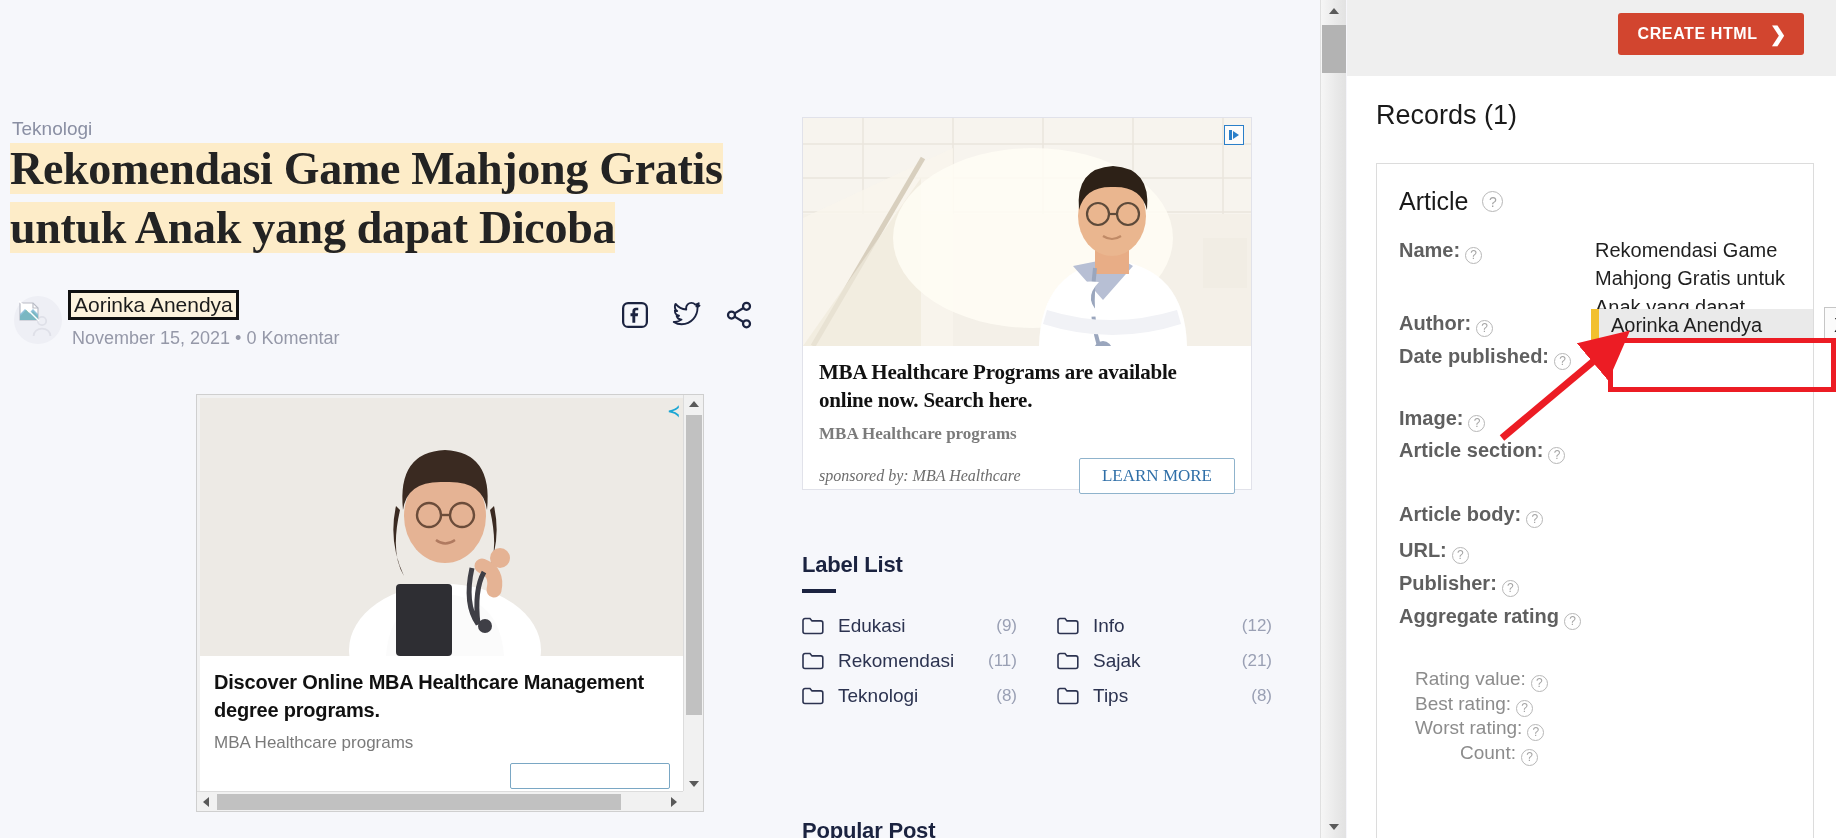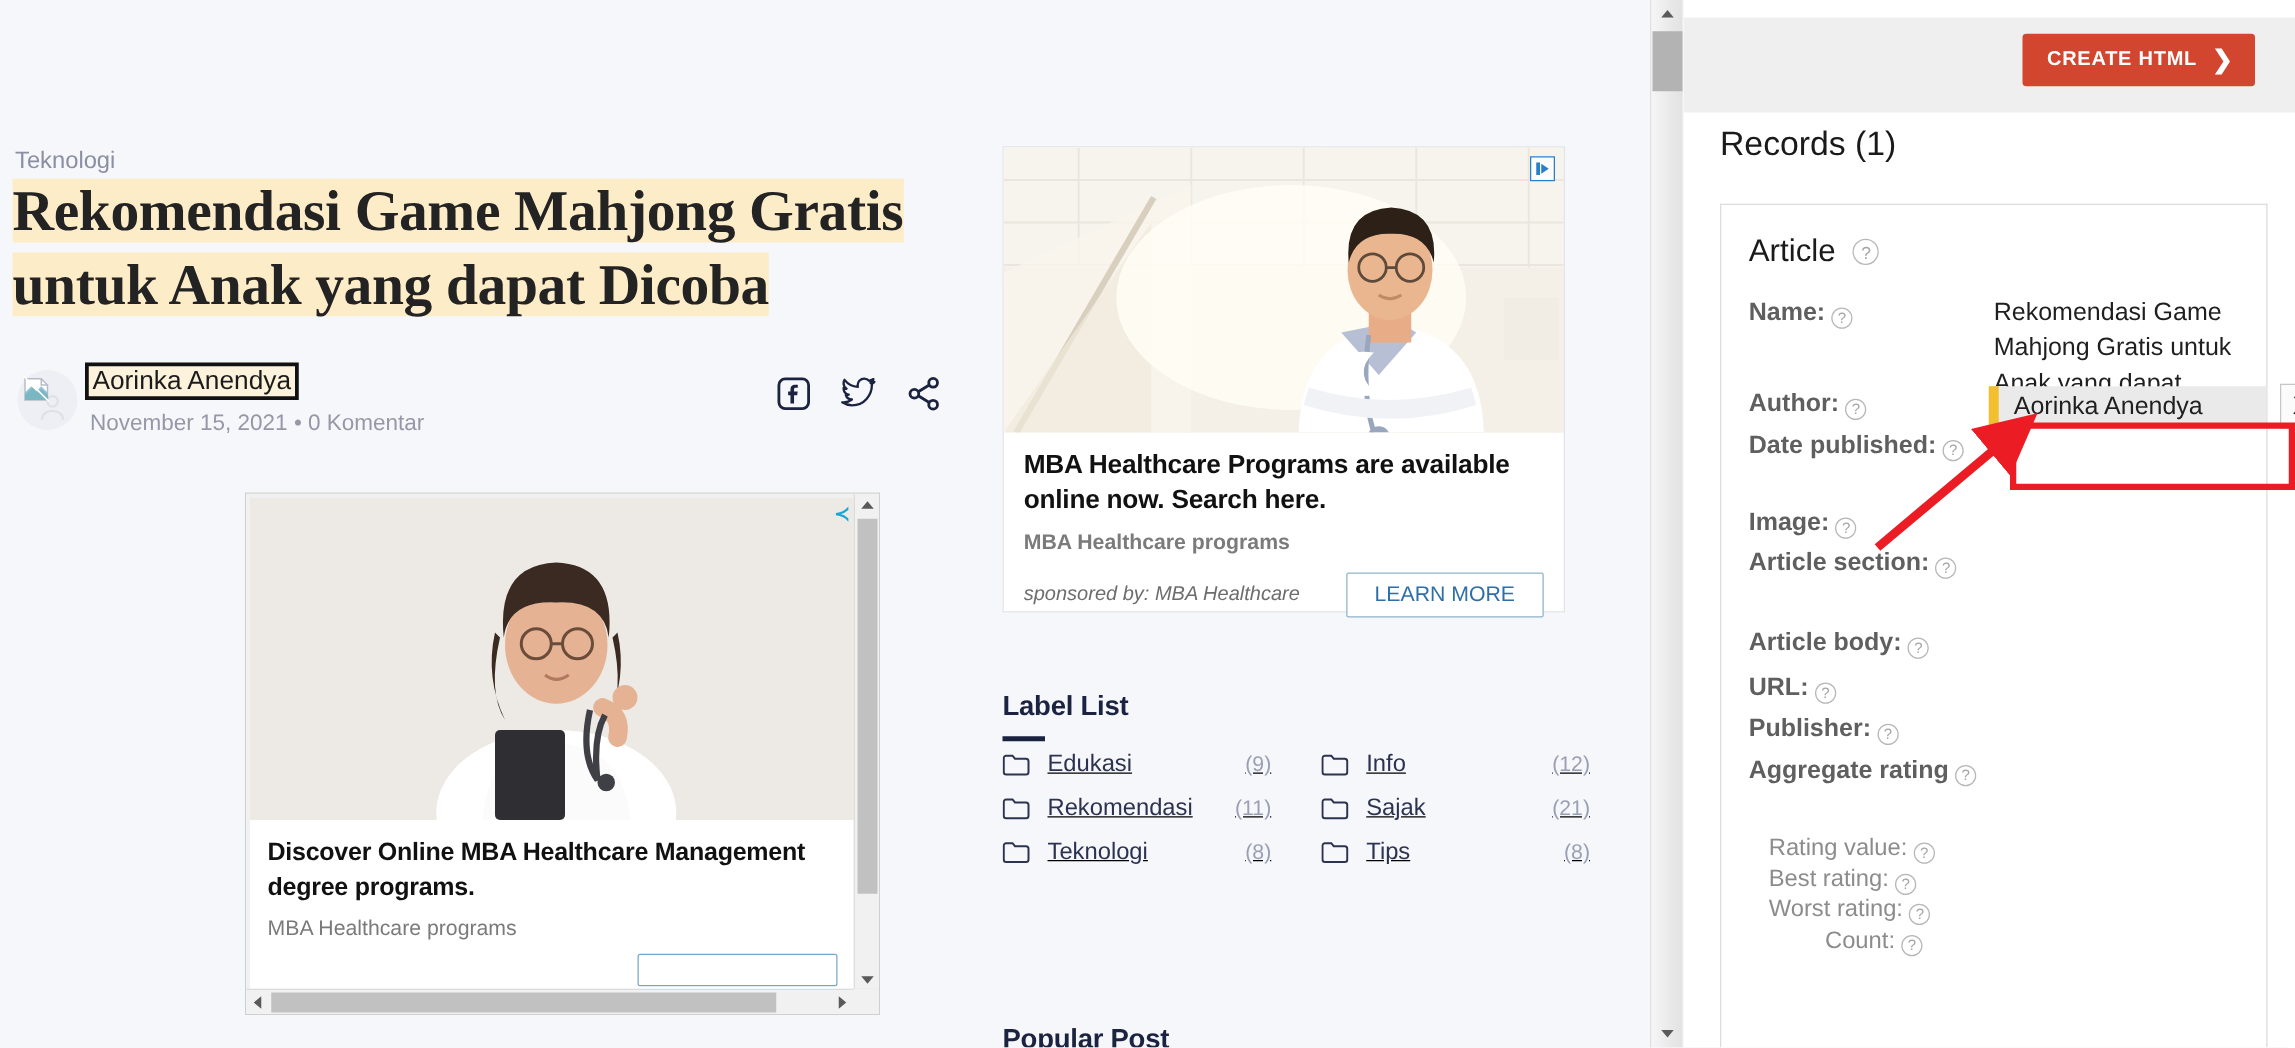--- a/index.html
+++ b/index.html
@@ -178,20 +178,21 @@
     width: 20px; height: 20px; background: #f1f1f1;
   }
 
   
   #top-ad {
     position: absolute;
     left: 802px; top: 117px;
     width: 450px; height: 373px;
     background: #fff;
     border: 1px solid #e1e2ea;
+    font-family: Liberation Serif, serif;
   }
   .ad1-photo {
     position: relative;
     height: 228px;
     background: linear-gradient(120deg,#fbf7ee 0%,#f7f3ec 45%,#eeeae3 100%);
     overflow: hidden;
   }
   .ad1-photo .adchoice {
     position: absolute; right: 7px; top: 7px;
     width: 20px; height: 20px;
@@ -217,23 +218,23 @@
   }
 
   
   #label-list { position: absolute; left: 802px; top: 552px; width: 470px; }
   .ll-title {
     font-size: 22px; font-weight: bold; color: #1b2340;
     letter-spacing: -0.2px;
   }
   .ll-rule { width: 34px; height: 4px; background: #1b2340; margin-top: 11px; }
   .ll-grid {
-    margin-top: 8px;
+    margin-top: 22px;
     display: grid; grid-template-columns: 215px 215px;
-    column-gap: 40px; row-gap: 13px; text-decoration: underline;
+    column-gap: 40px; row-gap: 13px;
   }
   .ll-item { display: flex; align-items: center; }
   .ll-item .fname { font-size: 19px; color: #2c3350; margin-left: 14px; }
   .ll-item .fcount { margin-left: auto; font-size: 17px; color: #9aa0b4; }
 
   #popular-post {
     position: absolute; left: 802px; top: 818px;
     font-size: 22px; font-weight: bold; color: #1b2340;
     letter-spacing: -0.2px;
   }
@@ -260,21 +261,21 @@
 
   
   #records-panel {
     position: absolute;
     left: 1347px; top: 0;
     width: 489px; height: 838px;
     background: #ffffff;
     overflow: hidden;
   }
   #panel-toolbar {
-    position: absolute; left: 0; top: 14px;
+    position: absolute; left: 0; top: 0;
     width: 489px; height: 76px;
     background: #efefef;
   }
   #create-html-btn {
     position: absolute; right: 32px; top: 13px;
     background: #d2452f;
     color: #fff;
     font-size: 16px; font-weight: bold;
     letter-spacing: 0.6px;
     padding: 11px 17px 11px 20px;

